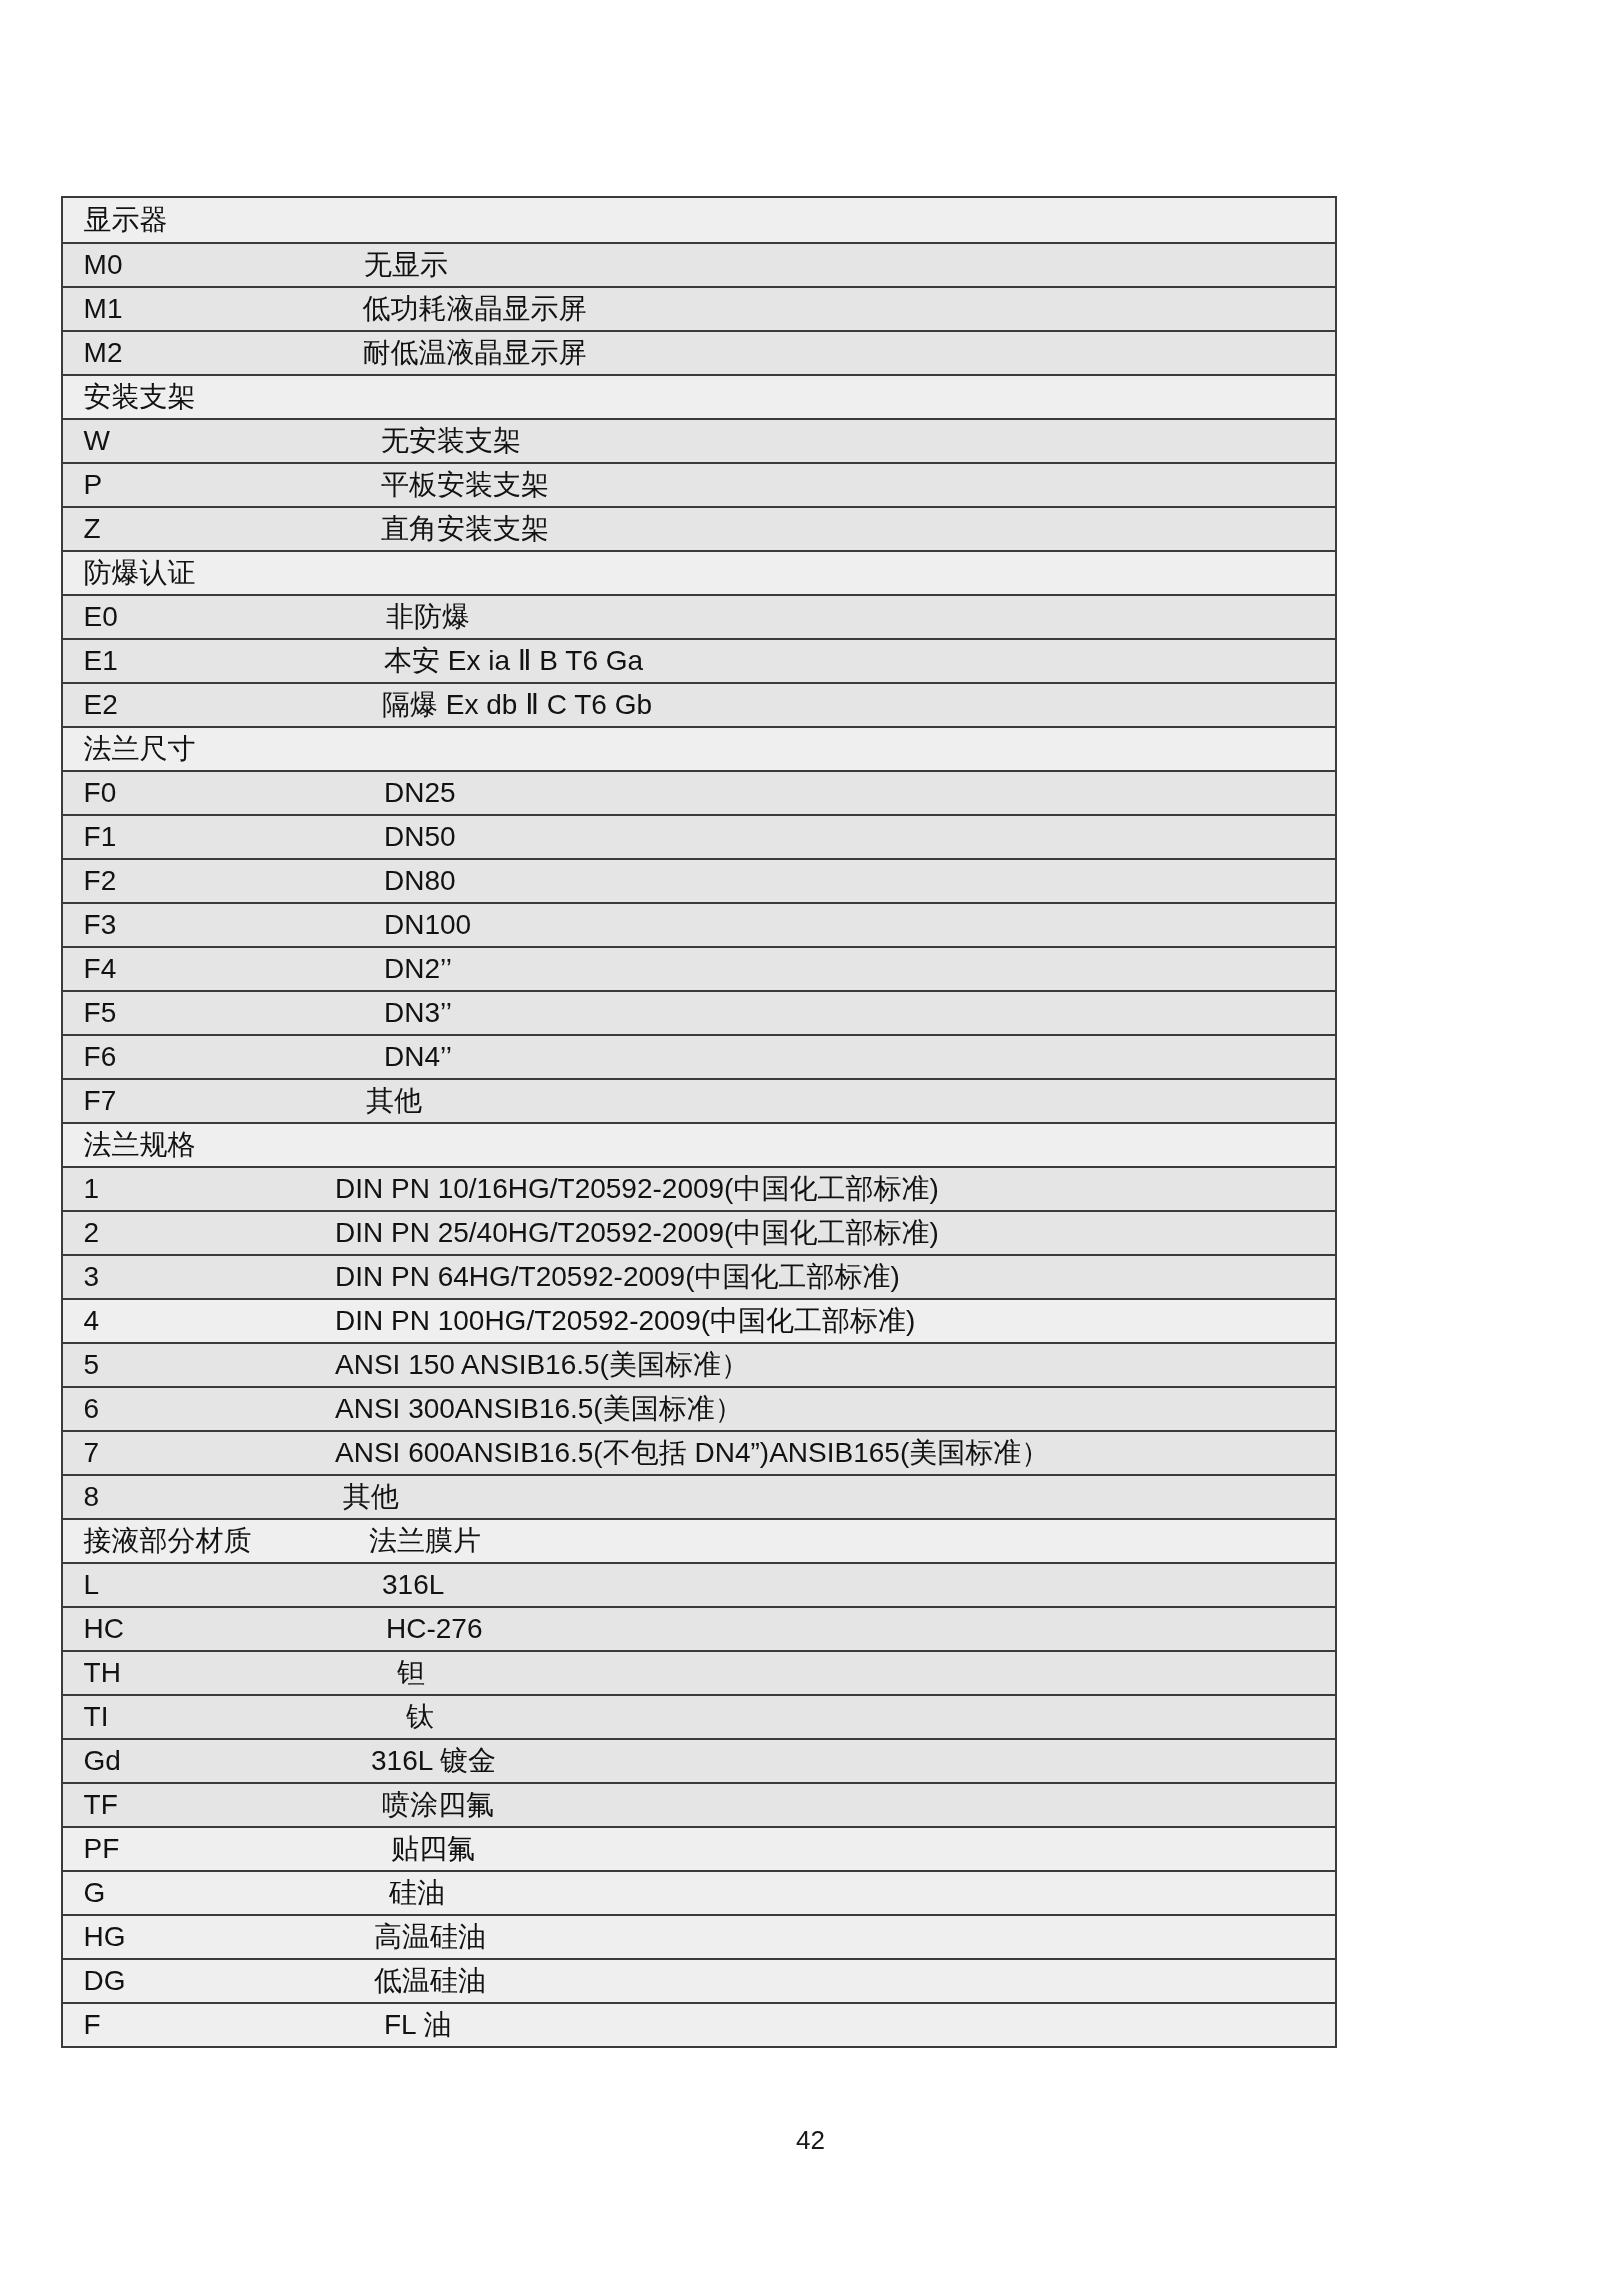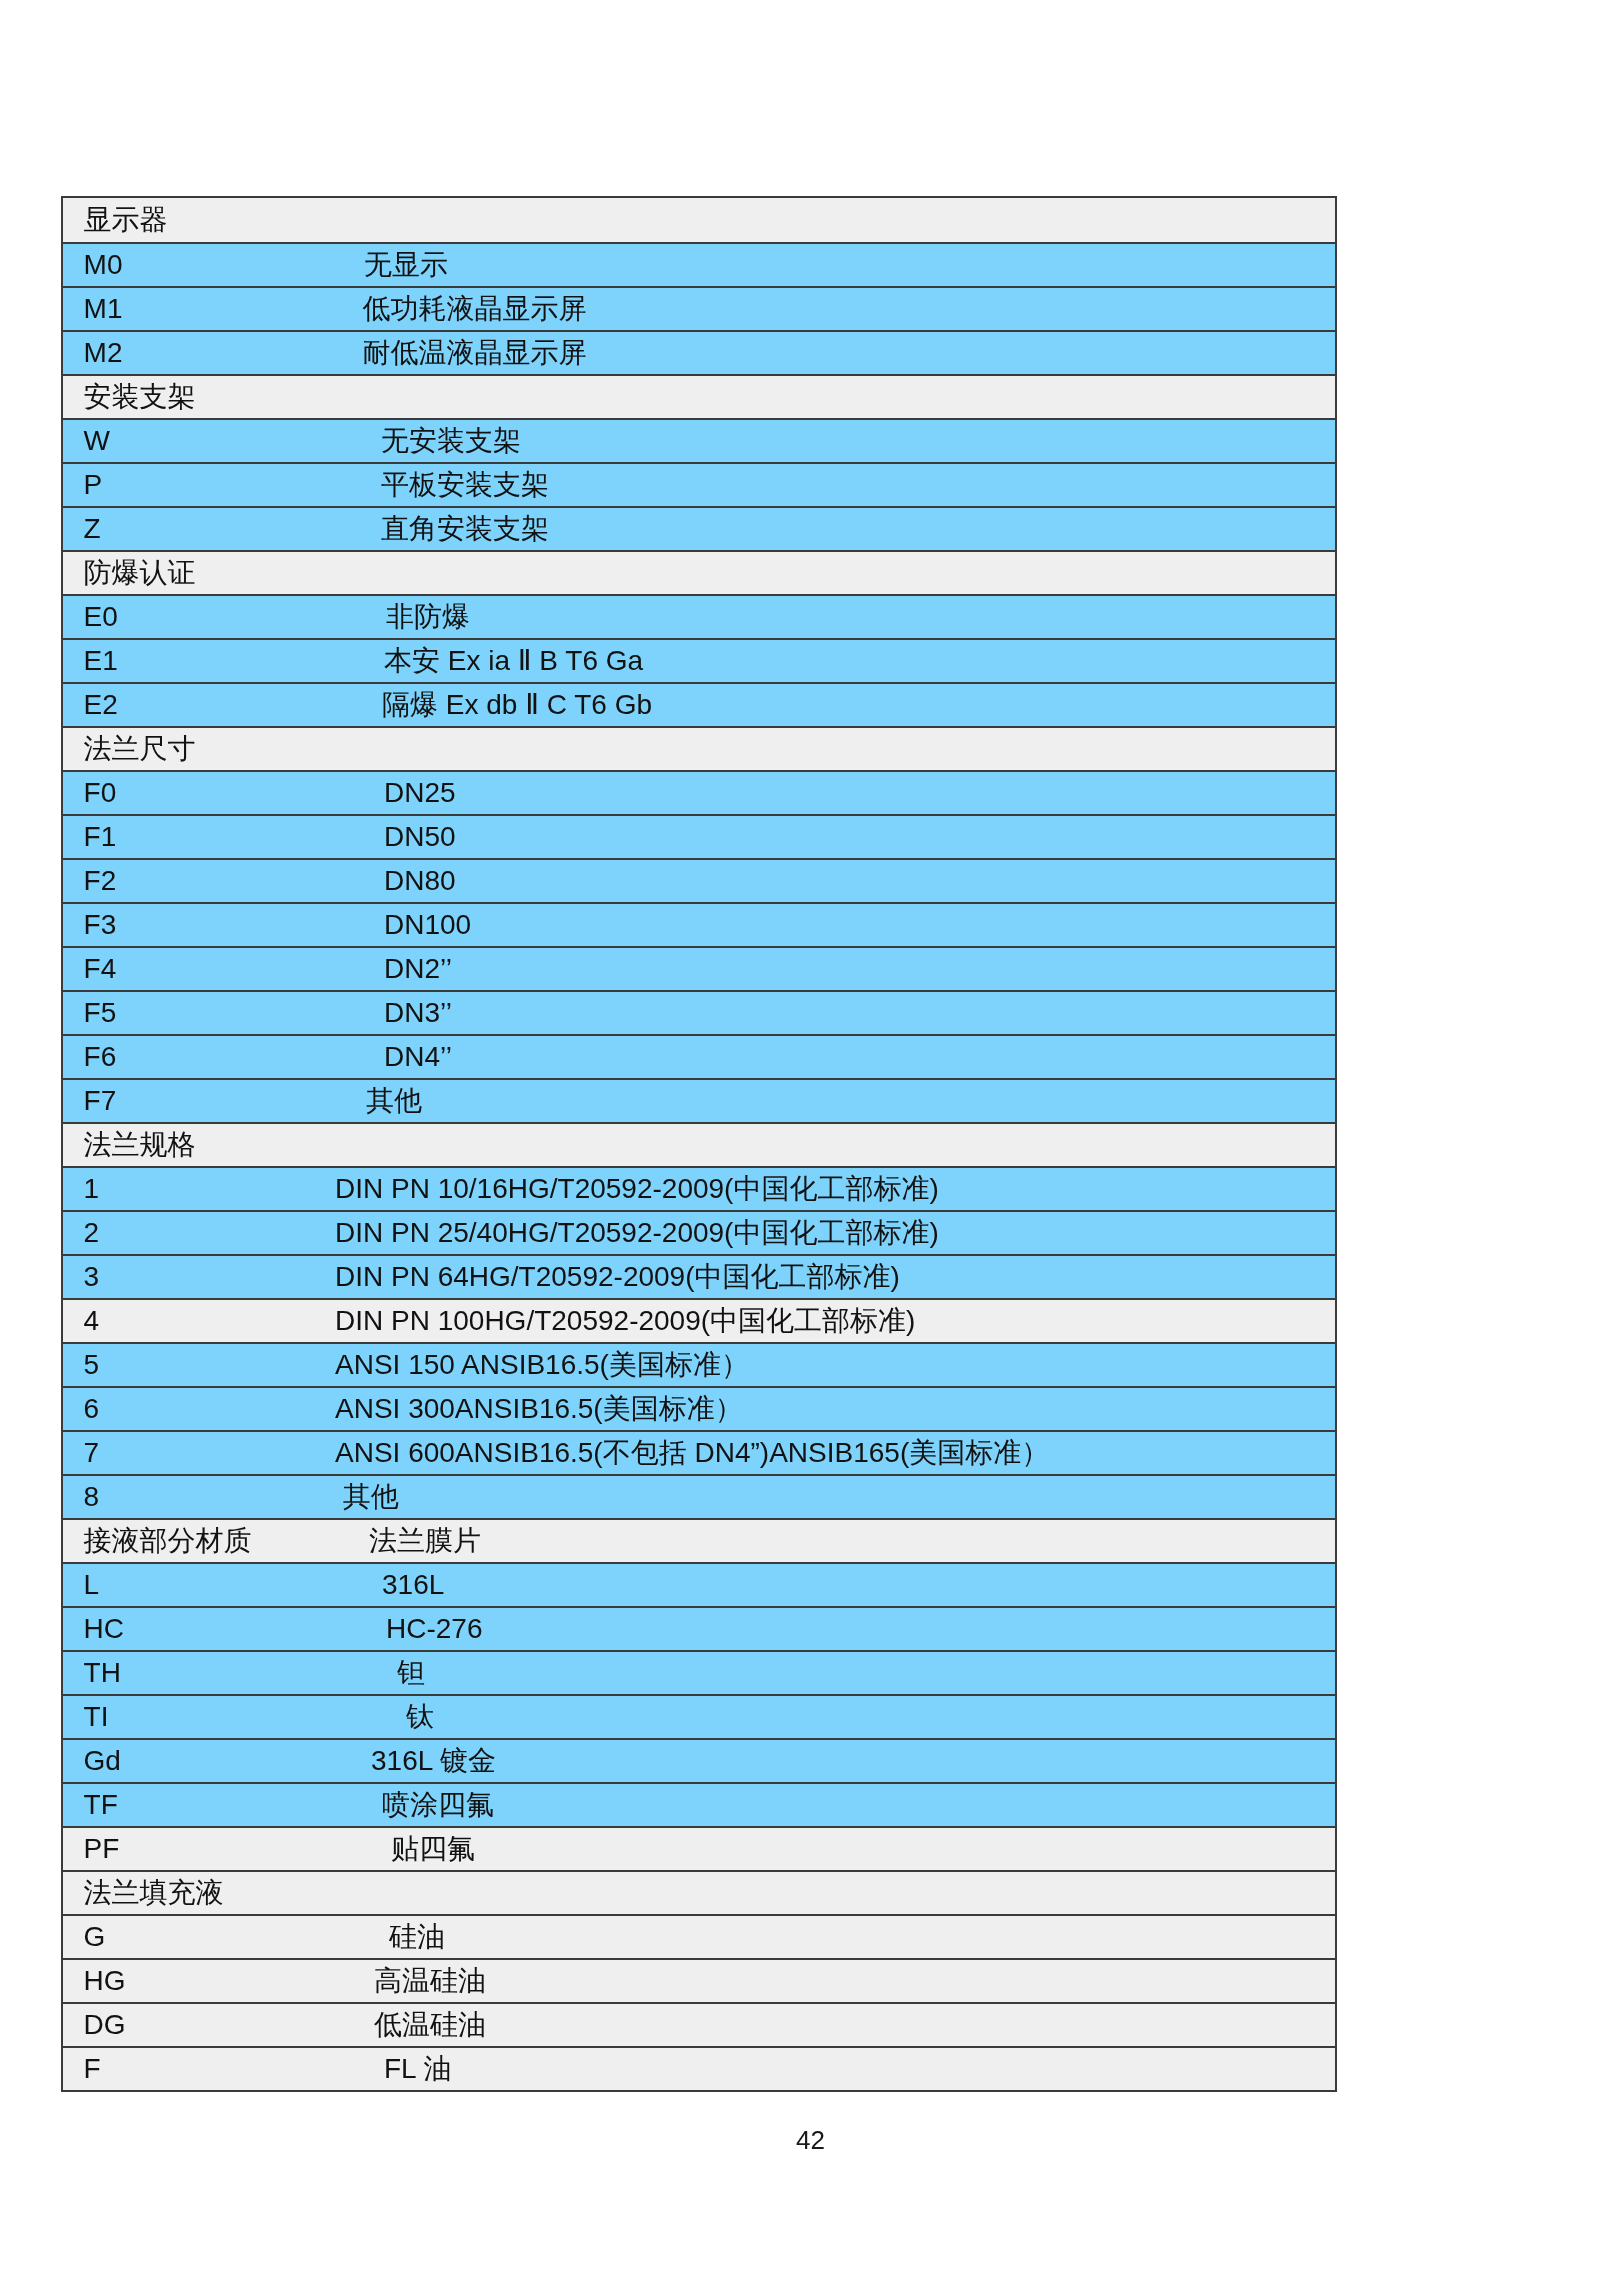--- a/index.html
+++ b/index.html
@@ -20,21 +20,21 @@
     border-bottom-width:2.9px;
     background:#ffffff;
     box-sizing:border-box;
   }
   .row{
     display:flex;
     align-items:center;
     height:44px;
     box-sizing:border-box;
     border-top:2px solid var(--border-color,#3b3b3b);
-    background:#7dd3fc;
+    background:#e5e5e5;
     font-size:28px;
     line-height:1.1;
     overflow:hidden;
   }
   .row:first-child{border-top:none;}
   .row.header{background:var(--header-bg,#efefef);}
   .row.shaded{background:var(--header-bg,#efefef);}
   .cell-code{
     flex:none;
     width:272px;
@@ -206,24 +206,20 @@
         <div class="cell-desc" style="padding-left: 36px;">316L 镀金</div>
       </div>
       <div class="row">
         <div class="cell-code">TF</div>
         <div class="cell-desc" style="padding-left: 47px;">喷涂四氟</div>
       </div>
       <div class="row shaded">
         <div class="cell-code">PF</div>
         <div class="cell-desc" style="padding-left: 56px;">贴四氟</div>
       </div>
-      <div class="row header">
-        <div class="cell-code">法兰填充液</div>
-        <div class="cell-desc"></div>
-      </div>
       <div class="row shaded">
         <div class="cell-code">G</div>
         <div class="cell-desc" style="padding-left: 54px;">硅油</div>
       </div>
       <div class="row shaded">
         <div class="cell-code">HG</div>
         <div class="cell-desc" style="padding-left: 39px;">高温硅油</div>
       </div>
       <div class="row shaded">
         <div class="cell-code">DG</div>

